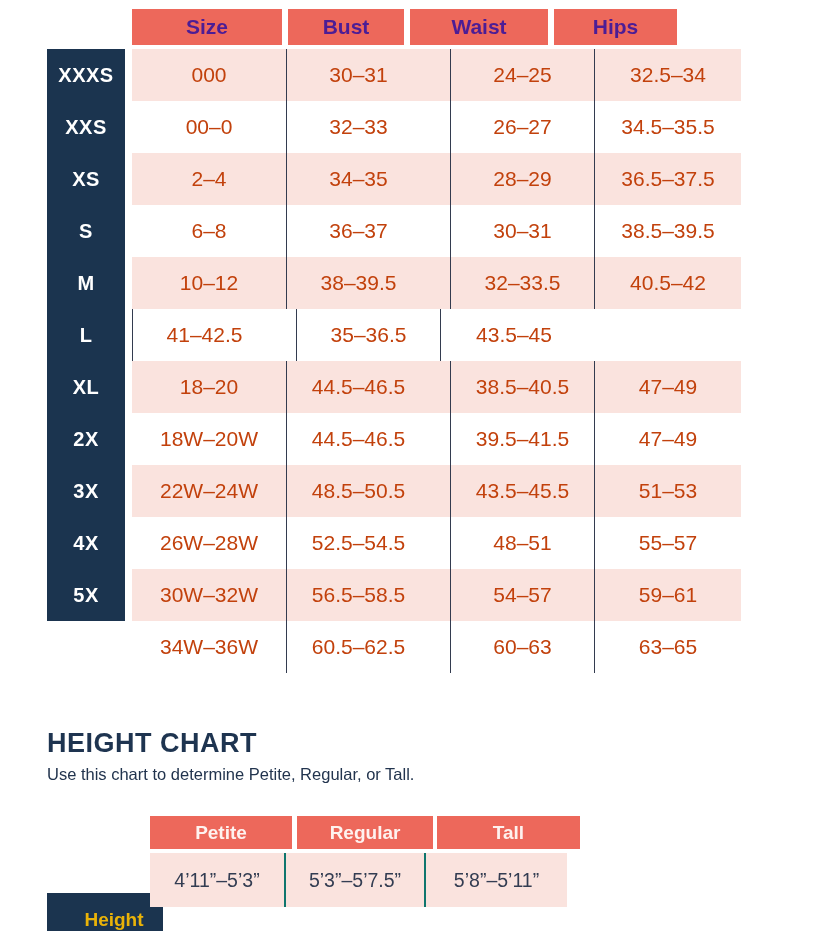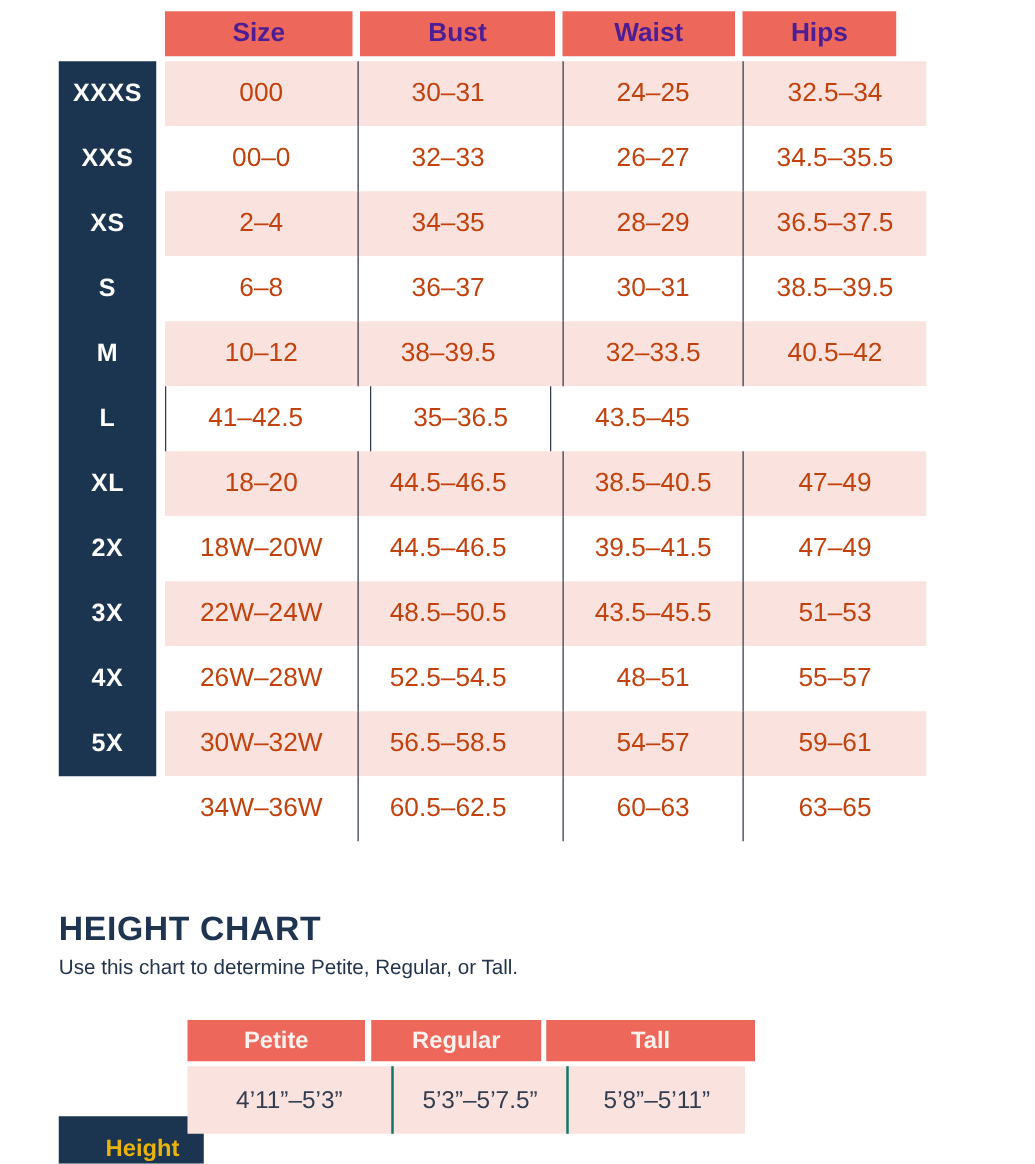--- a/index.html
+++ b/index.html
@@ -3,21 +3,21 @@
 <meta charset="utf-8">
 <style>
   html,body{margin:0;padding:0;background:#fff;}
   .page{position:relative;width:828px;height:931px;background:#ffffff;overflow:hidden;
         font-family:"Liberation Sans",sans-serif;}
 
   
   .mt-header{position:absolute;left:132px;top:9px;display:flex;}
   .mt-hcell{height:36px;background:#ED685B;color:#4c1d95;font-weight:bold;font-size:21px;
             display:flex;align-items:center;justify-content:center;}
-  .hw0{width:150px;margin-right:6px;} .hw1{width:156px;margin-right:6px;}
+  .hw0{width:150px;margin-right:6px;} .hw1{width:116px;margin-right:6px;}
   .hw2{width:138px;margin-right:6px;} .hw3{width:123px;}
 
   .mt-labels{position:absolute;left:47px;top:49px;width:78px;background:#1B344F;}
   .mt-label{height:52px;color:#ffffff;font-weight:bold;font-size:20px;
             display:flex;align-items:center;justify-content:center;letter-spacing:0.5px;}
 
   .mt-body{position:absolute;left:132px;top:49px;}
   .mt-row{display:flex;height:52px;background:#ffffff;}
   .mt-row:nth-child(odd){background:#FAE3DE;}
   .mt-cell{display:flex;align-items:center;justify-content:center;font-size:21px;
@@ -26,29 +26,29 @@
   .c1,.c2,.c3{border-left:1.5px solid #333B4F;}
 
   
   .h-title{position:absolute;left:47px;top:728px;font-size:27px;font-weight:bold;
            color:#1E3450;letter-spacing:0.5px;}
   .h-sub{position:absolute;left:47px;top:765px;font-size:16.5px;color:#22344E;}
 
   .ht-header{position:absolute;left:150px;top:816px;display:flex;}
   .ht-hcell{height:33px;background:#ED685B;color:#FEF2EF;font-weight:bold;font-size:19px;
             display:flex;align-items:center;justify-content:center;}
-  .hp0{width:142px;margin-right:5px;} .hp1{width:136px;margin-right:4px;} .hp2{width:167px;}
+  .hp0{width:142px;margin-right:5px;} .hp1{width:136px;margin-right:4px;} .hp2{width:143px;}
 
   .ht-label{position:absolute;left:47px;top:893px;width:98px;height:54px;background:#1B344F;
             color:#eab308;font-weight:bold;font-size:19px;
             display:flex;align-items:center;justify-content:center;padding-left:18px;}
   .ht-body{position:absolute;left:150px;top:853px;height:54px;display:flex;background:#FAE3DE;}
   .ht-cell{display:flex;align-items:center;justify-content:center;font-size:19.5px;
            color:#333D52;box-sizing:border-box;font-weight:500;}
-  .p0{width:163px;} .p1{width:140px;} .p2{width:143px;}
+  .p0{width:134px;} .p1{width:140px;} .p2{width:143px;}
   .p1,.p2{border-left:2px solid #0f766e;}
 </style>
 </head>
 <body>
 
 <div class="page">
 
   <div class="mt-header">
     <div class="mt-hcell hw0">Size</div>
     <div class="mt-hcell hw1">Bust</div>

